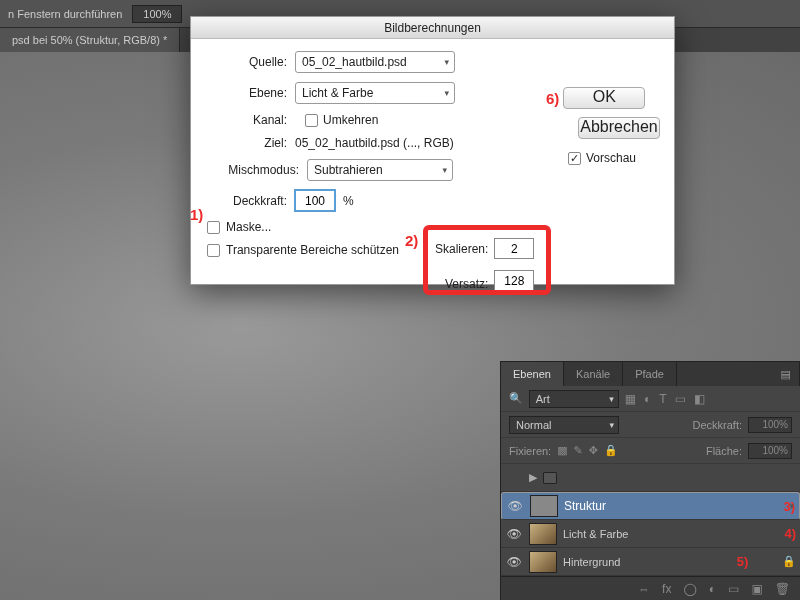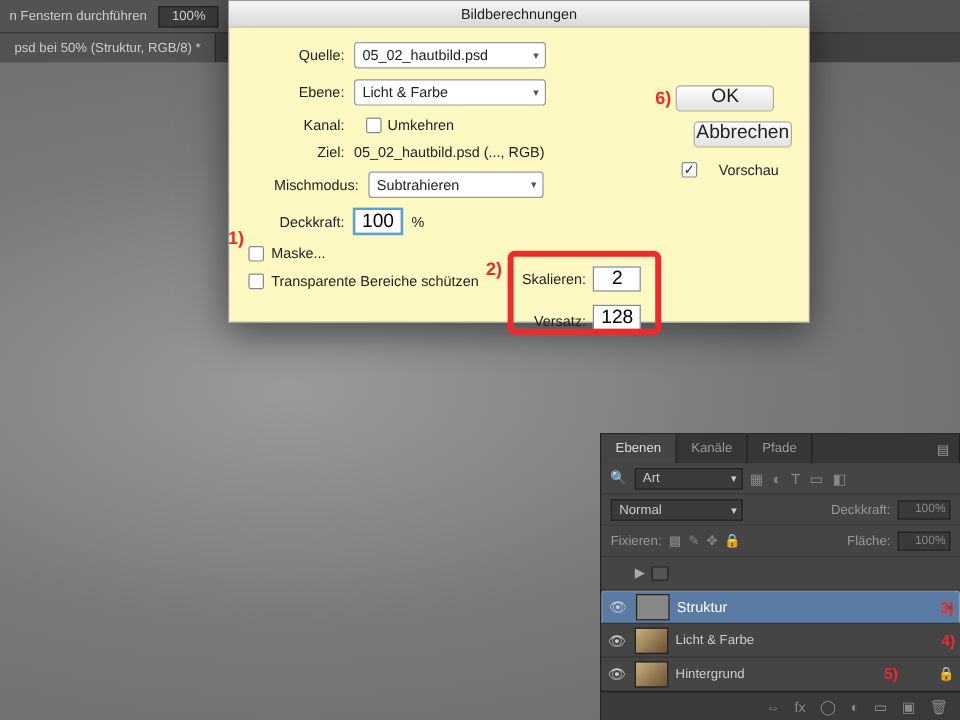--- a/index.html
+++ b/index.html
@@ -3,28 +3,28 @@
 <meta charset="utf-8">
 <style>
 * { box-sizing: border-box; margin: 0; padding: 0; font-family: "Lucida Grande", Arial, sans-serif; }
 body { width: 800px; height: 600px; background: #535353; overflow: hidden; position: relative; }
 .toolbar { height: 28px; background: #535353; border-bottom: 1px solid #2a2a2a; display: flex; align-items: center; padding: 0 8px; color: #ccc; font-size: 11px; gap: 10px; }
 .toolbar input { width: 50px; height: 18px; background: #3a3a3a; border: 1px solid #222; color: #ccc; text-align: center; font-size: 11px; }
 .tabbar { height: 24px; background: #424242; display: flex; align-items: center; }
 .tab { height: 24px; padding: 0 12px; background: #535353; color: #ccc; font-size: 11px; display: flex; align-items: center; border-right: 1px solid #2a2a2a; }
 .canvas { position: absolute; top: 52px; left: 0; right: 0; bottom: 0; background: radial-gradient(ellipse at 30% 50%, #9a9a9a 0%, #7a7a7a 50%, #6a6a6a 100%); }
 
-.dialog { position: absolute; left: 190px; top: 0; width: 485px; background: #fef9c3; border: 1px solid #999; box-shadow: 0 8px 30px rgba(0,0,0,.5); font-size: 12px; color: #222; }
+.dialog { position: absolute; left: 190px; top: 16px; width: 485px; background: #ffffff; border: 1px solid #999; box-shadow: 0 8px 30px rgba(0,0,0,.5); font-size: 12px; color: #222; }
 .dlg-title { height: 22px; background: linear-gradient(#f6f6f6,#d9d9d9); text-align: center; line-height: 22px; font-size: 12px; border-bottom: 1px solid #bbb; }
 .dlg-body { padding: 12px 16px 18px 16px; position: relative; }
 .row { display: flex; align-items: center; margin-bottom: 9px; }
 .lbl { width: 88px; text-align: right; padding-right: 8px; font-size: 12px; }
 .sel { flex: 0 0 auto; height: 22px; background: #fff; border: 1px solid #999; border-radius: 3px; padding: 0 18px 0 6px; font-size: 12px; display: flex; align-items: center; position: relative; }
 .sel::after { content: "▾"; position: absolute; right: 5px; font-size: 9px; color: #555; }
-.txt { height: 21px; background: #fff; border: 1px solid #888; padding: 0 4px; font-size: 16px; text-align: center; }
+.txt { height: 21px; background: #fff; border: 1px solid #888; padding: 0 4px; font-size: 12px; text-align: center; }
 .txt.focus { outline: 2px solid #5a9ed8; outline-offset: -1px; }
 .chk { width: 13px; height: 13px; background: #fff; border: 1px solid #888; border-radius: 2px; display: inline-flex; align-items: center; justify-content: center; }
 .chk.on::after { content: "✓"; font-size: 11px; color: #222; }
 .btn { width: 82px; height: 22px; background: linear-gradient(#fdfdfd,#e2e2e2); border: 1px solid #aaa; border-radius: 4px; font-size: 16px; display: flex; align-items: flex-start; justify-content: center; }
 .rgroup { position: absolute; right: 14px; top: 48px; display: flex; flex-direction: column; gap: 8px; }
 .redbox { position: absolute; border: 5px solid #ee2b2b; border-radius: 6px; }
 .annot { position: absolute; color: #ee2b2b; font-size: 15px; font-weight: bold; }
 
 .panel { position: absolute; right: 0; bottom: 0; width: 300px; background: #454545; color: #ccc; font-size: 11px; border-top: 1px solid #222; border-left: 1px solid #222; }
 .ptabs { height: 24px; background: #363636; display: flex; align-items: stretch; }
@@ -122,21 +122,21 @@
     <div class="rgroup">
       <div style="display:flex; align-items:center; gap:4px">
         <span class="annot" style="position:static">6)</span>
         <div class="btn">
             <span>OK</span>
           </div>
       </div>
       <div class="btn" style="margin-left:32px">
           <span>Abbrechen</span>
         </div>
-      <div style="display:flex; align-items:flex-start; gap:18px; margin-left:22px; margin-top:4px">
+      <div style="display:flex; align-items:center; gap:5px; margin-left:22px; margin-top:4px">
         <span class="chk on"></span>
         <span>Vorschau</span>
       </div>
     </div>
   </div>
 </div>
 
 <div class="panel">
   <div class="ptabs">
     <div class="ptab on">

